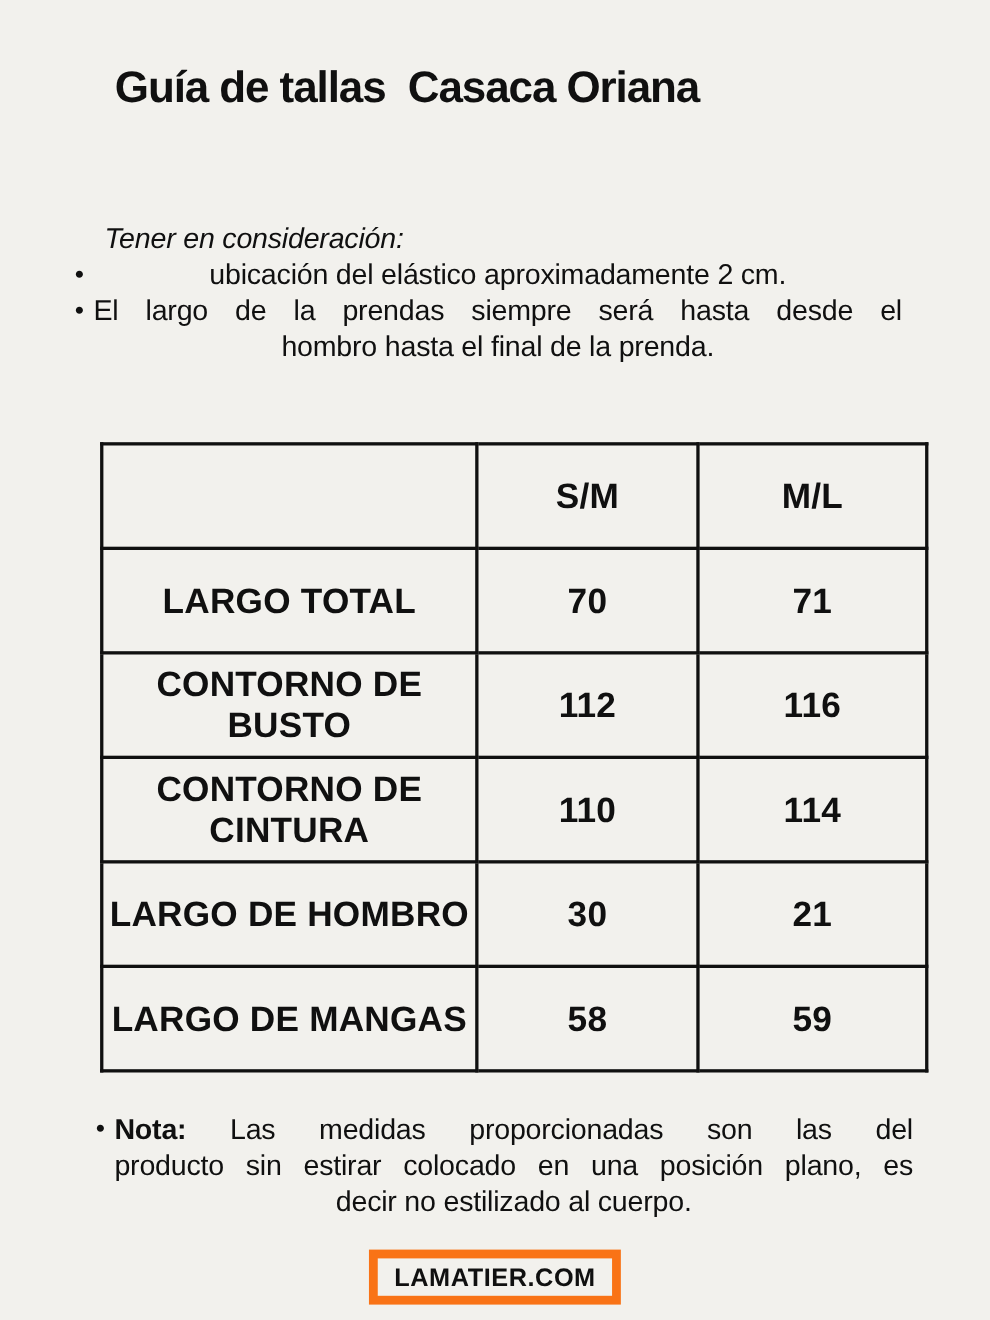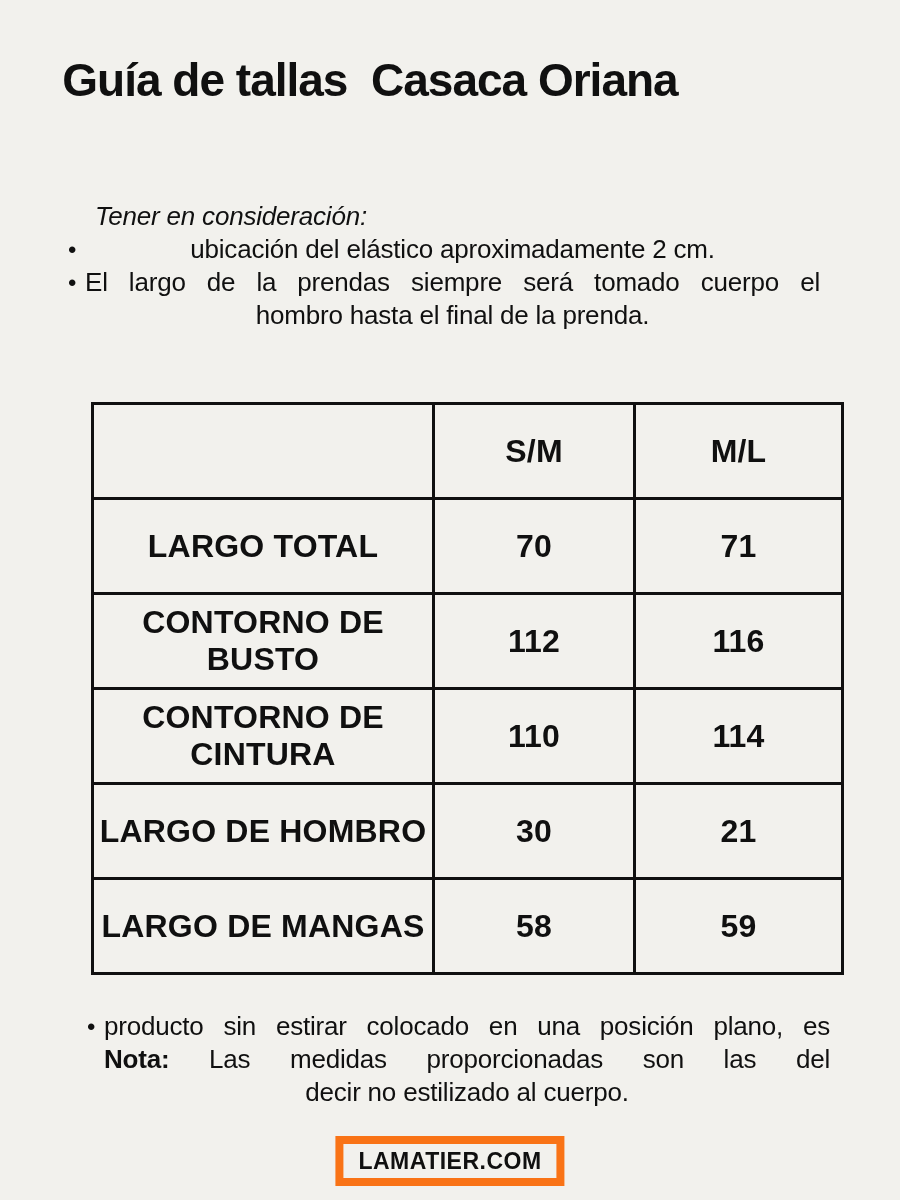--- a/index.html
+++ b/index.html
@@ -14,21 +14,21 @@
   }
 
   
   .title {
     position: absolute;
     top: 52px;
     left: 0;
     width: 740px;
     margin: 0;
     text-align: center;
-    font-size: 46px;
+    font-size: 40px;
     line-height: 56px;
     font-weight: 800;
     letter-spacing: -1px;
     white-space: pre-wrap;
   }
 
   
   .considerations {
     position: absolute;
     top: 200px;
@@ -109,21 +109,21 @@
 
   <div class="considerations">
     <p class="intro">Tener en consideración:</p>
     <ul class="bullets">
       <li class="bullet-item">
         <span class="dot">•</span>
         <div class="lline">ubicación del elástico aproximadamente 2 cm.</div>
       </li>
       <li class="bullet-item">
         <span class="dot">•</span>
-        <div class="jline">El largo de la prendas siempre será tomado cuerpo el</div>
+        <div class="jline">El largo de la prendas siempre será hasta desde el</div>
         <div class="lline">hombro hasta el final de la prenda.</div>
       </li>
     </ul>
   </div>
 
   <table class="size-table">
     <colgroup>
       <col style="width:341px">
       <col style="width:201px">
       <col style="width:208px">
@@ -157,22 +157,22 @@
       <tr>
         <td>LARGO DE MANGAS</td>
         <td>58</td>
         <td>59</td>
       </tr>
     </tbody>
   </table>
 
   <div class="nota bullet-item">
     <span class="dot">•</span>
+    <div class="jline"><span class="nota-label">Nota:</span><span> Las medidas proporcionadas son las del</span></div>
     <div class="jline">producto sin estirar colocado en una posición plano, es</div>
-    <div class="jline"><span class="nota-label">Nota:</span><span> Las medidas proporcionadas son las del</span></div>
     <div class="lline">decir no estilizado al cuerpo.</div>
   </div>
 
   <div class="brand-badge">
     <span>LAMATIER.COM</span>
   </div>
 
 </div>
 
 </body></html>

